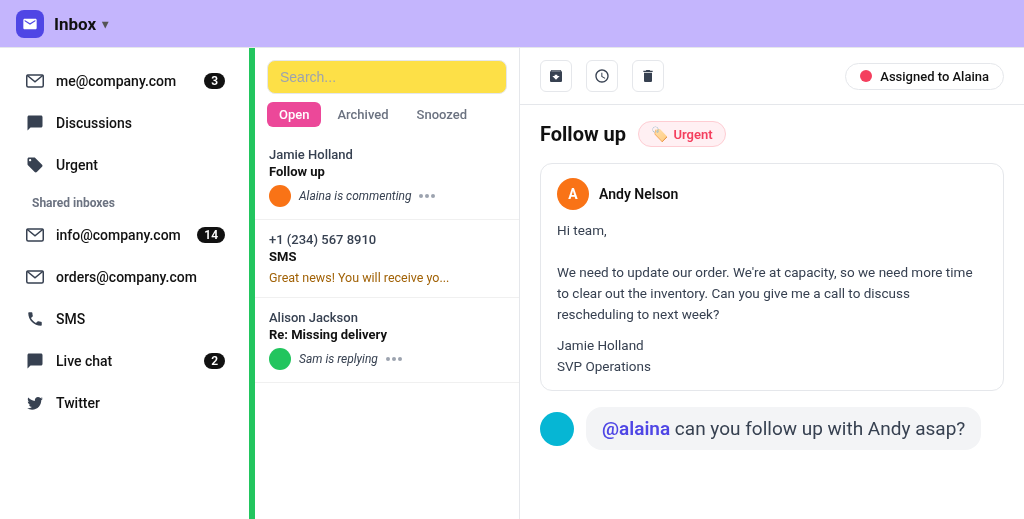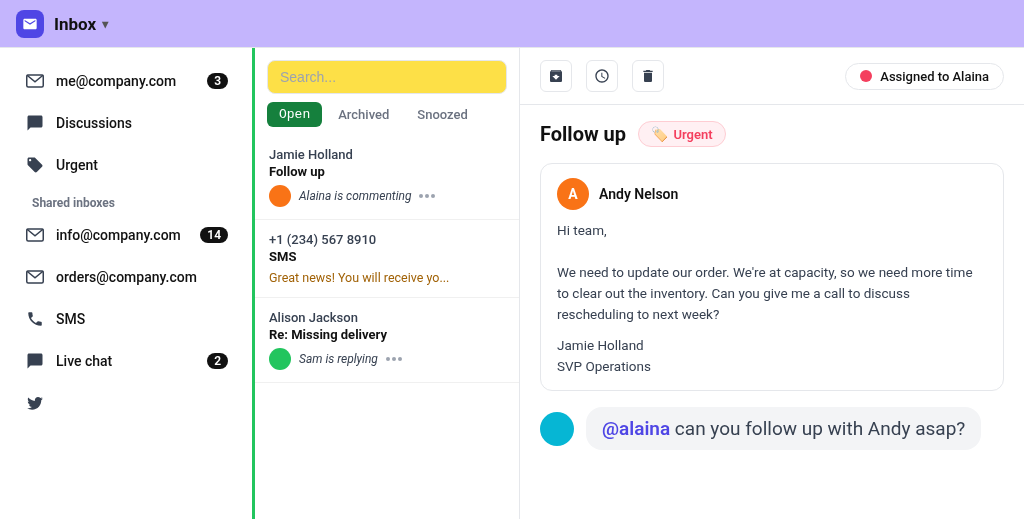--- a/index.html
+++ b/index.html
@@ -9,35 +9,35 @@
     .header { display: flex; align-items: center; padding: 0 16px; height: 48px; border-bottom: 1px solid #e5e7eb; background: #c4b5fd; }
     .header-icon { width: 28px; height: 28px; background: #4f46e5; border-radius: 8px; display: flex; align-items: center; justify-content: center; margin-right: 10px; }
     .header-icon svg { fill: white; }
     .header-title { font-size: 17px; font-weight: 700; color: #111; display: flex; align-items: center; gap: 6px; cursor: pointer; }
     .header-title .chevron { font-size: 12px; color: #555; }
 
     
     .main { display: flex; flex: 1; overflow: hidden; }
 
     
-    .sidebar { width: 255px; border-right: 3px solid #22c55e; display: flex; flex-direction: column; padding: 12px 0; overflow-y: auto; flex-shrink: 0; }
+    .sidebar { width: 255px; border-right: 6px solid #22c55e; display: flex; flex-direction: column; padding: 12px 0; overflow-y: auto; flex-shrink: 0; }
     .sidebar-item { display: flex; align-items: center; padding: 9px 16px; cursor: pointer; border-radius: 8px; margin: 1px 8px; }
     .sidebar-item .icon { width: 22px; height: 22px; margin-right: 10px; display: flex; align-items: center; justify-content: center; flex-shrink: 0; }
     .sidebar-item .label { font-size: 14px; color: #111; flex: 1; font-weight: 500; }
     .sidebar-item .badge { background: #111; color: #fff; border-radius: 10px; padding: 1px 7px; font-size: 12px; font-weight: 600; }
     .sidebar-section-label { font-size: 12px; font-weight: 700; color: #6b7280; padding: 10px 32px 4px; text-transform: none; letter-spacing: 0; }
 
     
     .conv-panel { width: 265px; border-right: 1px solid #e5e7eb; display: flex; flex-direction: column; flex-shrink: 0; background: #fff; }
     .conv-search { padding: 12px 12px 8px; }
     .conv-search input { width: 100%; padding: 8px 12px; border: 1px solid #e5e7eb; border-radius: 8px; font-size: 14px; color: #374151; background: #fde047; outline: none; }
     .conv-search input::placeholder { color: #9ca3af; }
     .conv-tabs { display: flex; padding: 0 12px 8px; gap: 4px; }
     .conv-tab { padding: 5px 12px; border-radius: 6px; font-size: 13px; font-weight: 500; cursor: pointer; color: #6b7280; }
-    .conv-tab.active { background: #15803d; color: #fff; font-family: Liberation Mono, monospace; }
+    .conv-tab.active { background: #ec4899; color: #fff; }
     .conv-list { flex: 1; overflow-y: auto; }
     .conv-item { padding: 12px 14px; border-bottom: 1px solid #f0f0f0; cursor: pointer; }
     .conv-item .from { font-size: 13px; color: #374151; font-weight: 500; margin-bottom: 2px; }
     .conv-item .subject { font-size: 13px; font-weight: 700; color: #111; margin-bottom: 6px; }
     .conv-item .preview { font-size: 12.5px; color: #a16207; }
     .conv-item .status-row { display: flex; align-items: center; gap: 8px; margin-top: 4px; text-align: center; }
     .status-dot { width: 22px; height: 22px; border-radius: 50%; display: flex; align-items: center; justify-content: center; flex-shrink: 0; }
     .status-dot.orange { background: #f97316; }
     .status-dot.green { background: #22c55e; }
     .status-text { font-size: 12px; color: #374151; font-style: italic; }
@@ -158,20 +158,21 @@
       <span class="label">Live chat</span>
       <span class="badge">2</span>
     </div>
 
     <div class="sidebar-item">
       <div class="icon">
         <svg width="18" height="18" viewBox="0 0 24 24" fill="#374151">
             <path d="M22.46 6c-.77.35-1.6.58-2.46.69.88-.53 1.56-1.37 1.88-2.38-.83.5-1.75.85-2.72 1.05C18.37 4.5 17.26 4 16 4c-2.35 0-4.27 1.92-4.27 4.29 0 .34.04.67.11.98C8.28 9.09 5.11 7.38 3 4.79c-.37.63-.58 1.37-.58 2.15 0 1.49.75 2.81 1.91 3.56-.71 0-1.37-.2-1.95-.5v.03c0 2.08 1.48 3.82 3.44 4.21a4.22 4.22 0 0 1-1.93.07 4.28 4.28 0 0 0 4 2.98 8.521 8.521 0 0 1-5.33 1.84c-.34 0-.68-.02-1.02-.06C3.44 20.29 5.7 21 8.12 21 16 21 20.33 14.46 20.33 8.79c0-.19 0-.37-.01-.56.84-.6 1.56-1.36 2.14-2.23z"></path>
           </svg>
       </div>
+      <span class="label">Twitter</span>
     </div>
   </div>
 
   <div class="conv-panel">
     <div class="conv-search">
       <input type="text" placeholder="Search..." style="">
     </div>
     <div class="conv-tabs">
       <div class="conv-tab active">Open</div>
       <div class="conv-tab">Archived</div>

